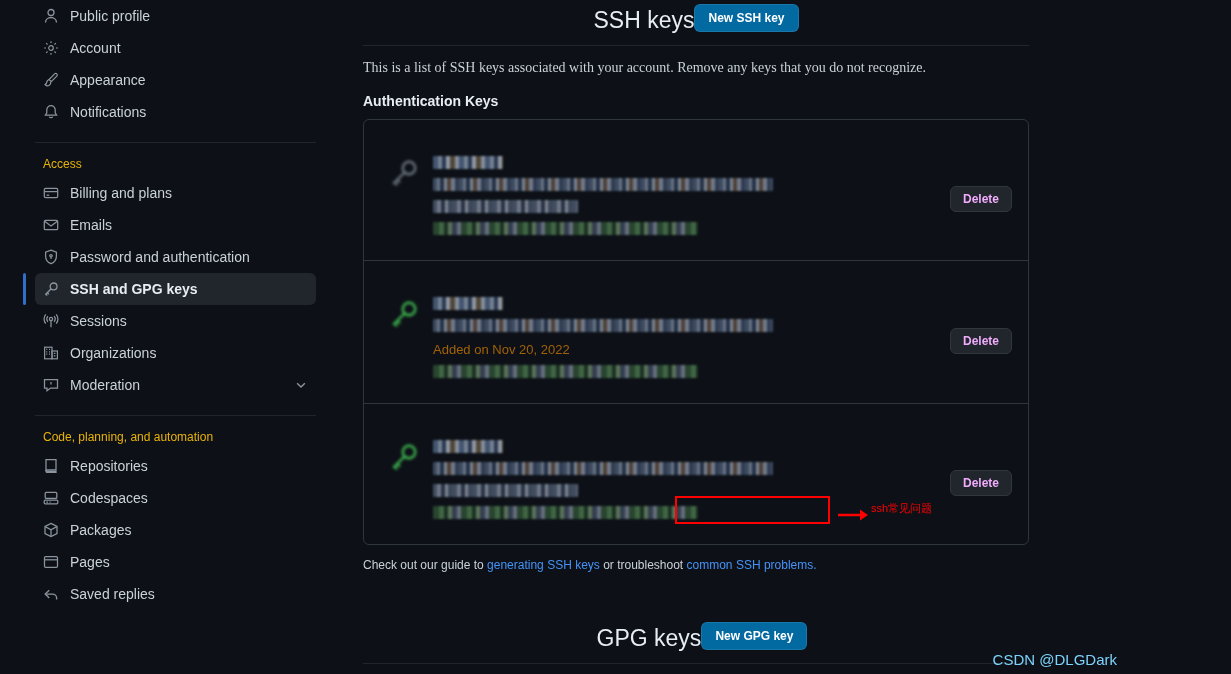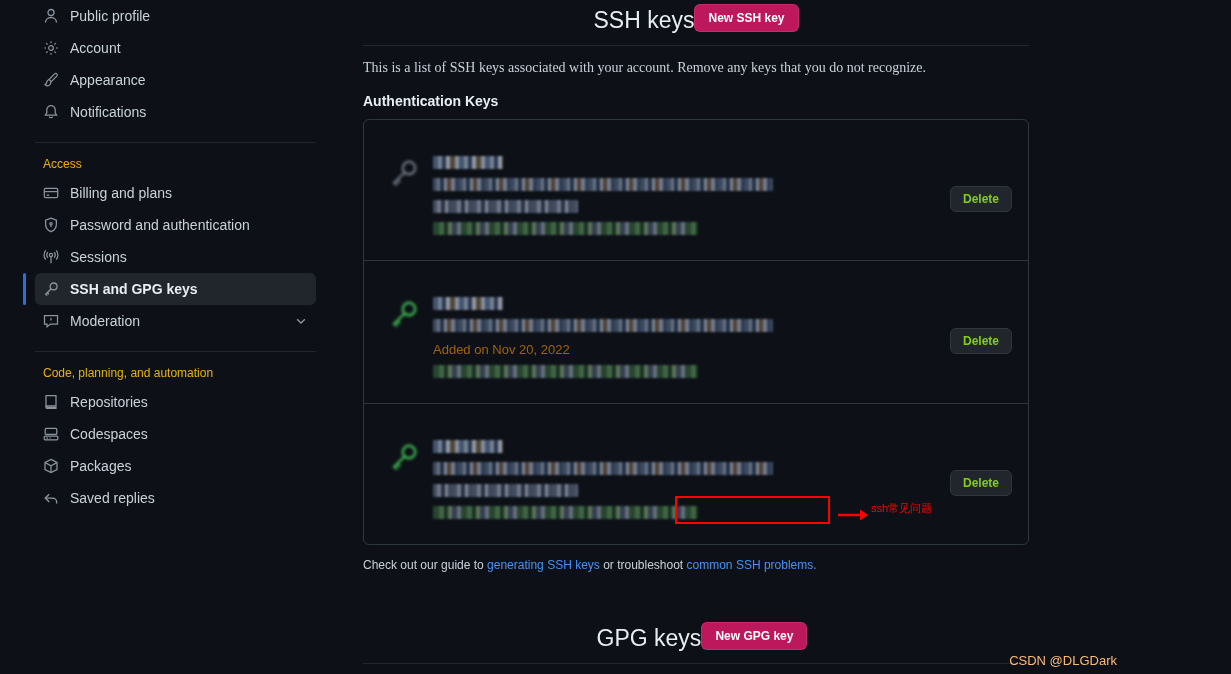--- a/index.html
+++ b/index.html
@@ -70,21 +70,21 @@
   }
   .sec-head {
     display: flex; align-items: flex-start; justify-content: center;
     padding-top: 4px;
   }
   .sec-title {
     font-size: 23px; font-weight: 400; color: #e6edf3;
     line-height: 32px;
   }
   .btn-green {
-    background: #be185d;
+    background: #0369a1;
     color: #ffffff;
     font-size: 12px; font-weight: 600;
     border: 1px solid rgba(240,246,252,0.1);
     border-radius: 6px;
     padding: 6px 13px;
     cursor: pointer;
     white-space: nowrap;
   }
   .hr { height: 1px; background: #21262d; margin-top: 9px; }
   .desc { color: #c9d1d9; font-size: 14px; margin-top: 14px; font-family: Liberation Serif, serif; }
@@ -136,21 +136,21 @@
     width: 265px; height: 12px;
     background:
       repeating-linear-gradient(90deg,#2f5236 0 6px,#4d7a4f 6px 11px,#1f3a26 11px 15px,#6f8a6a 15px 19px,#3d4a5e 19px 24px,#7b8595 24px 28px);
     filter: blur(1.1px);
     opacity: .8;
   }
   .key-meta-text { color: #a16207; font-size: 13px; line-height: 17px; margin-bottom: 7px; }
   .btn-delete {
     align-self: center;
     background: #21262d;
-    color: #84cc16;
+    color: #f0abfc;
     border: 1px solid #30363d;
     border-radius: 6px;
     font-size: 12px; font-weight: 600;
     padding: 5px 12px;
     cursor: pointer;
     margin-top: 17px;
   }
   .guide { color: #c9d1d9; font-size: 12px; margin-top: 13px; position: relative; }
   .lnk { color: #4493f8; text-decoration: none; cursor: pointer; }
 
@@ -173,22 +173,22 @@
     left: 871px; top: 501px;
     color: #fe0000;
     font-size: 11px;
     white-space: nowrap;
     pointer-events: none;
     text-align: center;
   }
   .watermark {
     position: absolute;
     right: 10px; bottom: 6px;
-    color: #fdba74;
-    font-size: 13px;
+    color: #7dd3fc;
+    font-size: 15px;
   }
 </style>
 </head>
 <body>
 
 <div class="page">
 
   <nav class="sidebar">
     <div id="sidebar-root">
         <ul class="nav-list">
@@ -238,46 +238,65 @@
                 <rect x="1.3" y="3.3" width="13.4" height="9.4" rx="1.4"></rect>
                 <path d="M1.3 6.6h13.4"></path>
                 <path d="M3.6 10.2h2.6"></path>
               </svg>
             </span>
             <span>Billing and plans</span>
           </li>
           <li class="nav-item">
             <span class="ico">
               <svg width="16" height="16" viewBox="0 0 16 16" fill="none" stroke="currentColor" stroke-width="1.25">
+                <rect x="1.3" y="3.3" width="13.4" height="9.4" rx="1.3"></rect>
+                <path d="M1.6 4.2L8 8.9l6.4-4.7"></path>
+              </svg>
+            </span>
+            <span>Emails</span>
+          </li>
+          <li class="nav-item">
+            <span class="ico">
+              <svg width="16" height="16" viewBox="0 0 16 16" fill="none" stroke="currentColor" stroke-width="1.25">
                 <path d="M8 1.2l5.4 2v4c0 3.4-2.3 6.2-5.4 7.5C4.9 13.4 2.6 10.6 2.6 7.2v-4z"></path>
                 <circle cx="8" cy="6.7" r="1.2"></circle>
                 <path d="M8 7.9v2"></path>
               </svg>
             </span>
             <span>Password and authentication</span>
+          </li>
+          <li class="nav-item active">
+            <span class="ico">
+              <svg width="16" height="16" viewBox="0 0 16 16" fill="none" stroke="currentColor" stroke-width="1.3">
+                <circle cx="10.6" cy="5.4" r="3.4"></circle>
+                <path d="M8.2 7.8l-6 6M4.3 11.7l1.5 1.5M2.9 13.1l1.4 1.4"></path>
+              </svg>
+            </span>
+            <span>SSH and GPG keys</span>
           </li>
           <li class="nav-item">
             <span class="ico">
               <svg width="16" height="16" viewBox="0 0 16 16" fill="none" stroke="currentColor" stroke-width="1.25">
                 <circle cx="8" cy="6" r="1.6"></circle>
                 <path d="M8 7.6v6.6"></path>
                 <path d="M4.9 3.2a4.4 4.4 0 000 5.6M11.1 3.2a4.4 4.4 0 010 5.6"></path>
                 <path d="M2.8 1.4a7 7 0 000 9.2M13.2 1.4a7 7 0 010 9.2"></path>
               </svg>
             </span>
             <span>Sessions</span>
           </li>
-          <li class="nav-item active">
-            <span class="ico">
-              <svg width="16" height="16" viewBox="0 0 16 16" fill="none" stroke="currentColor" stroke-width="1.3">
-                <circle cx="10.6" cy="5.4" r="3.4"></circle>
-                <path d="M8.2 7.8l-6 6M4.3 11.7l1.5 1.5M2.9 13.1l1.4 1.4"></path>
-              </svg>
-            </span>
-            <span>SSH and GPG keys</span>
+          <li class="nav-item">
+            <span class="ico">
+              <svg width="16" height="16" viewBox="0 0 16 16" fill="none" stroke="currentColor" stroke-width="1.2">
+                <rect x="1.6" y="2.2" width="7.4" height="11.6"></rect>
+                <rect x="9" y="6" width="5.4" height="7.8"></rect>
+                <path d="M3.3 4.4h1M6 4.4h1M3.3 6.8h1M6 6.8h1M3.3 9.2h1M6 9.2h1M10.8 8.4h1.6M10.8 10.8h1.6"></path>
+              </svg>
+            </span>
+            <span>Organizations</span>
           </li>
           <li class="nav-item">
             <span class="ico">
               <svg width="16" height="16" viewBox="0 0 16 16" fill="none" stroke="currentColor" stroke-width="1.25">
                 <path d="M1.5 2.6h13v8.4h-7l-3.5 2.8v-2.8h-2.5z"></path>
                 <path d="M8 5v2.5M8 8.9v.1"></path>
               </svg>
             </span>
             <span>Moderation</span>
             <span class="chev">
@@ -310,20 +329,30 @@
             <span>Codespaces</span>
           </li>
           <li class="nav-item">
             <span class="ico">
               <svg width="16" height="16" viewBox="0 0 16 16" fill="none" stroke="currentColor" stroke-width="1.25">
                 <path d="M8 1.4l6 3.1v7L8 14.6l-6-3.1v-7z"></path>
                 <path d="M2.2 4.6L8 7.7l5.8-3.1M8 7.7v6.9"></path>
               </svg>
             </span>
             <span>Packages</span>
+          </li>
+          <li class="nav-item">
+            <span class="ico">
+              <svg width="16" height="16" viewBox="0 0 16 16" fill="none" stroke="currentColor" stroke-width="1.25">
+                <rect x="1.5" y="2.6" width="13" height="10.8" rx="1.2"></rect>
+                <path d="M1.5 5.8h13"></path>
+                <path d="M4.1 4.2h.1M6.1 4.2h.1"></path>
+              </svg>
+            </span>
+            <span>Pages</span>
           </li>
           <li class="nav-item">
             <span class="ico">
               <svg width="16" height="16" viewBox="0 0 16 16" fill="none" stroke="currentColor" stroke-width="1.35">
                 <path d="M6.2 4.2L2.2 8.1l4 3.9"></path>
                 <path d="M2.4 8.1h7.1c2.3 0 4.1 1.6 4.1 3.7v1.6"></path>
               </svg>
             </span>
             <span>Saved replies</span>
           </li>

